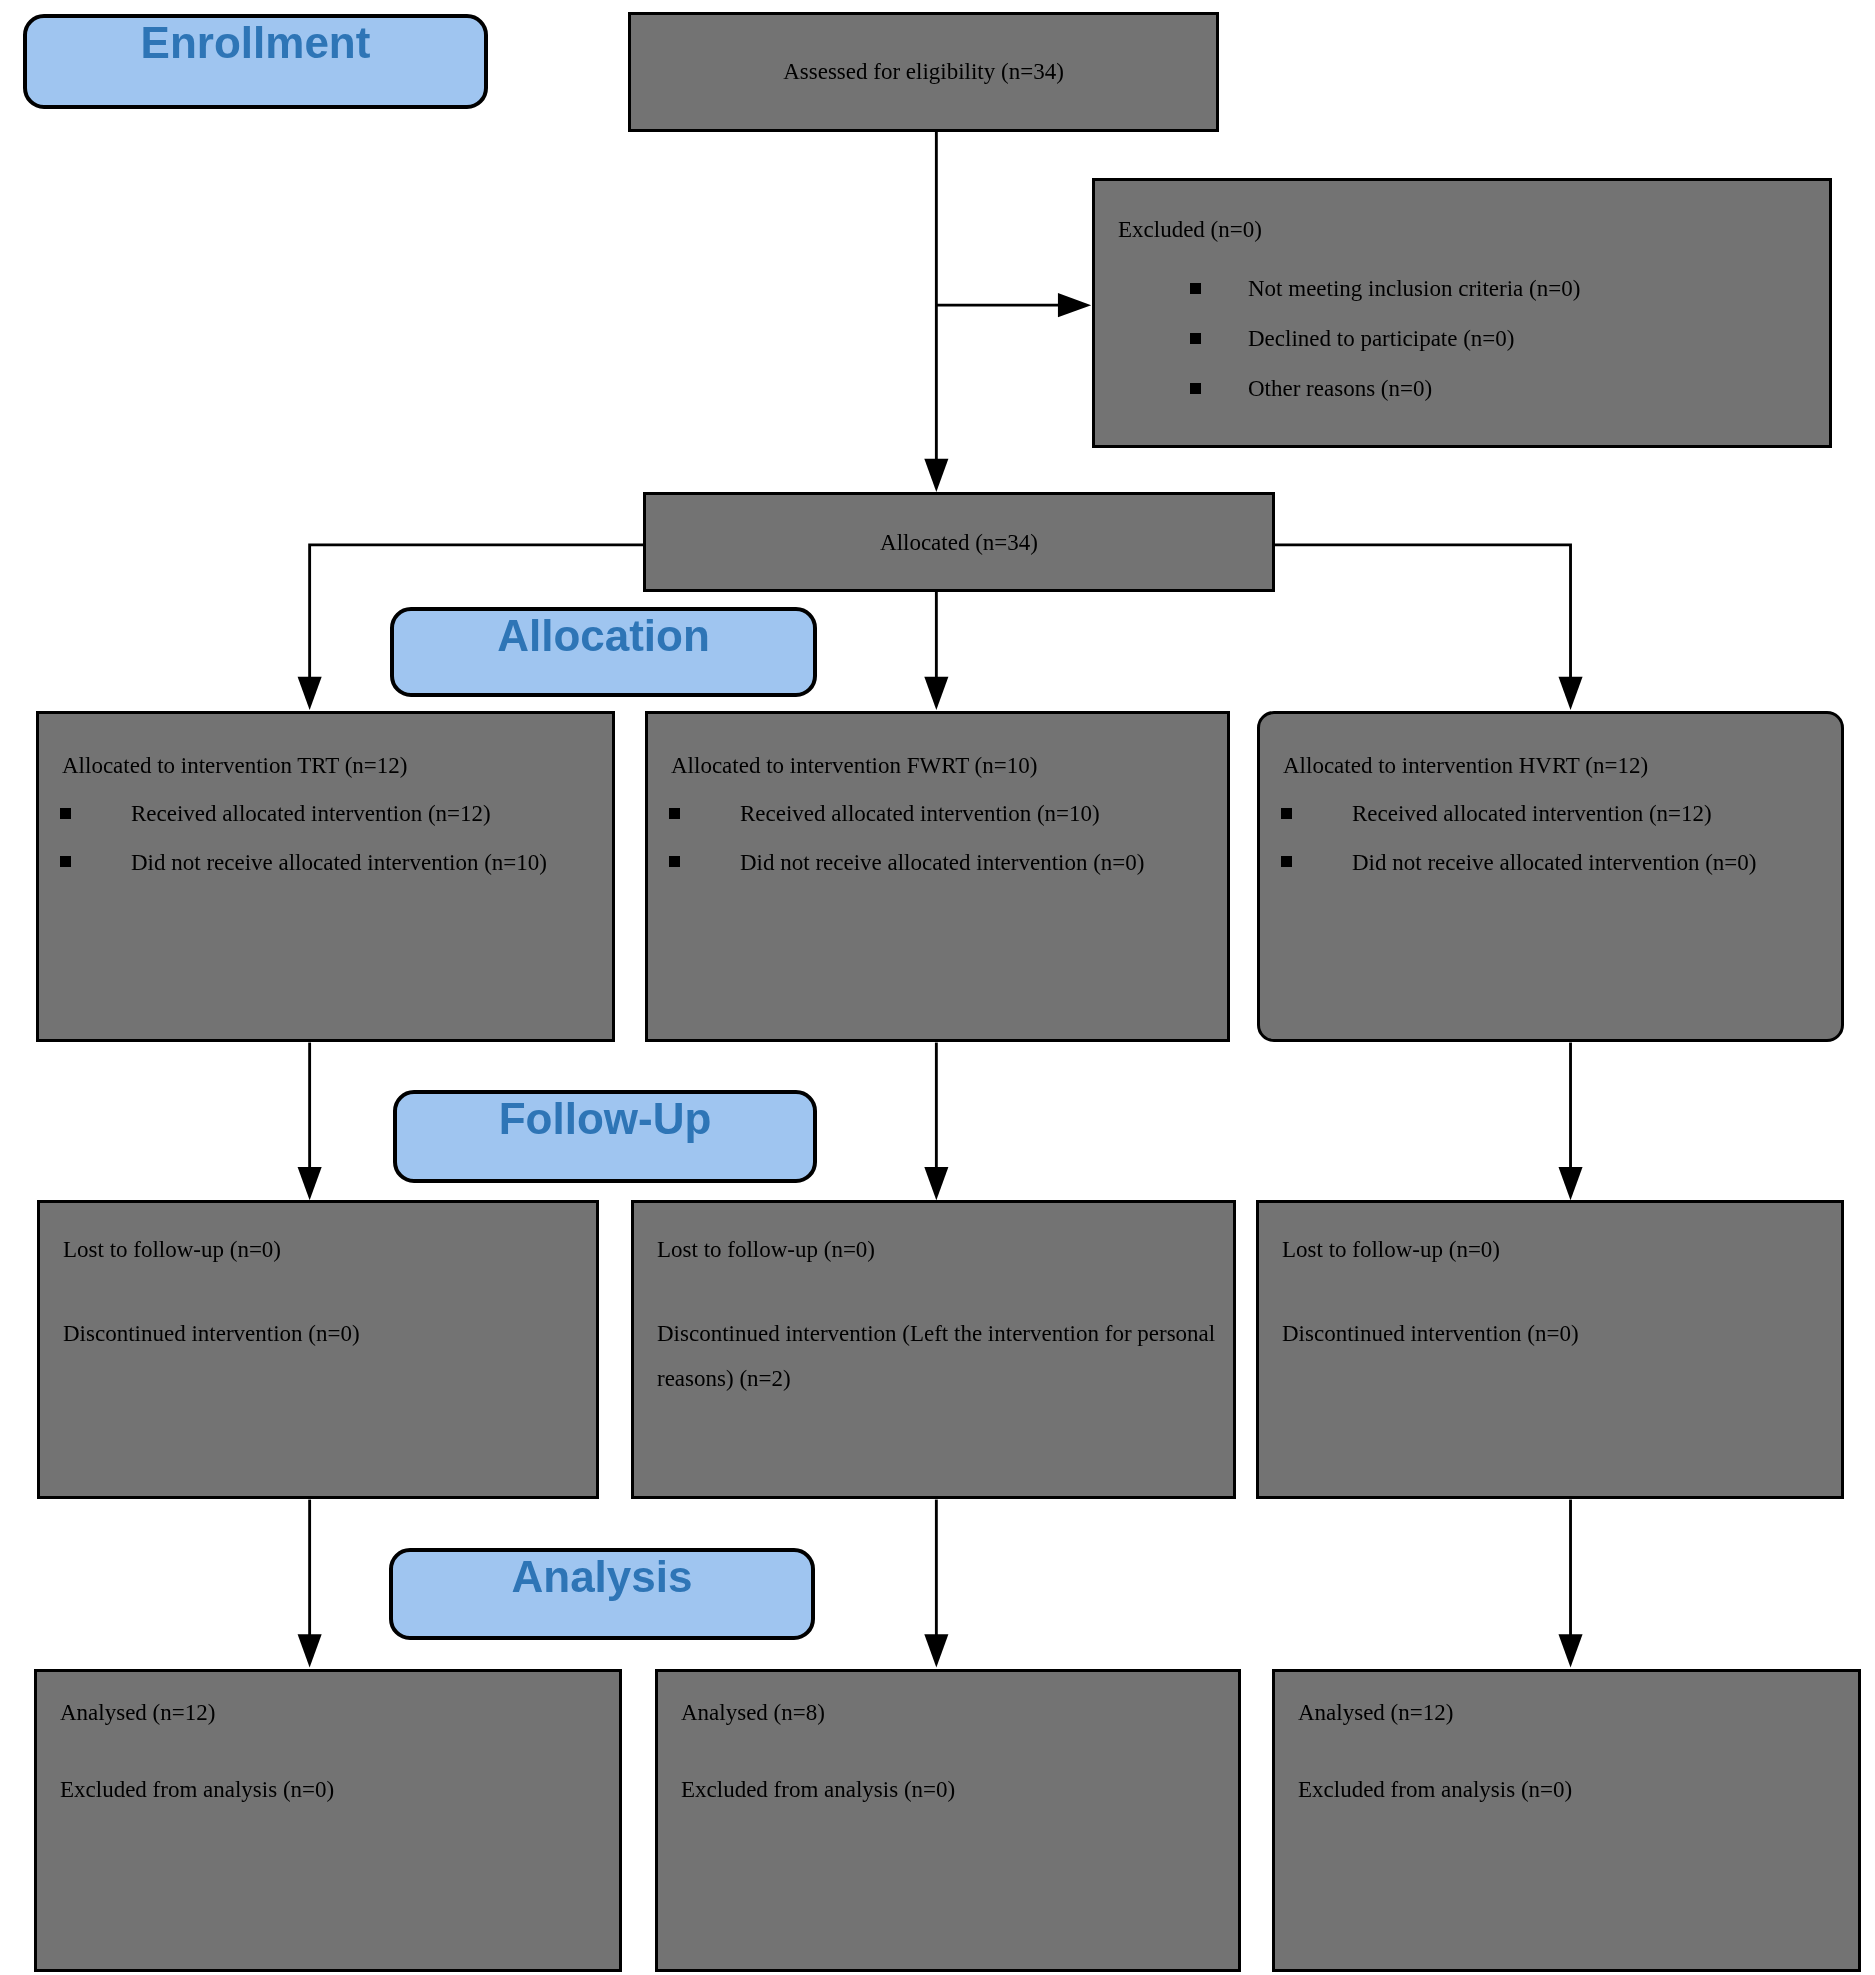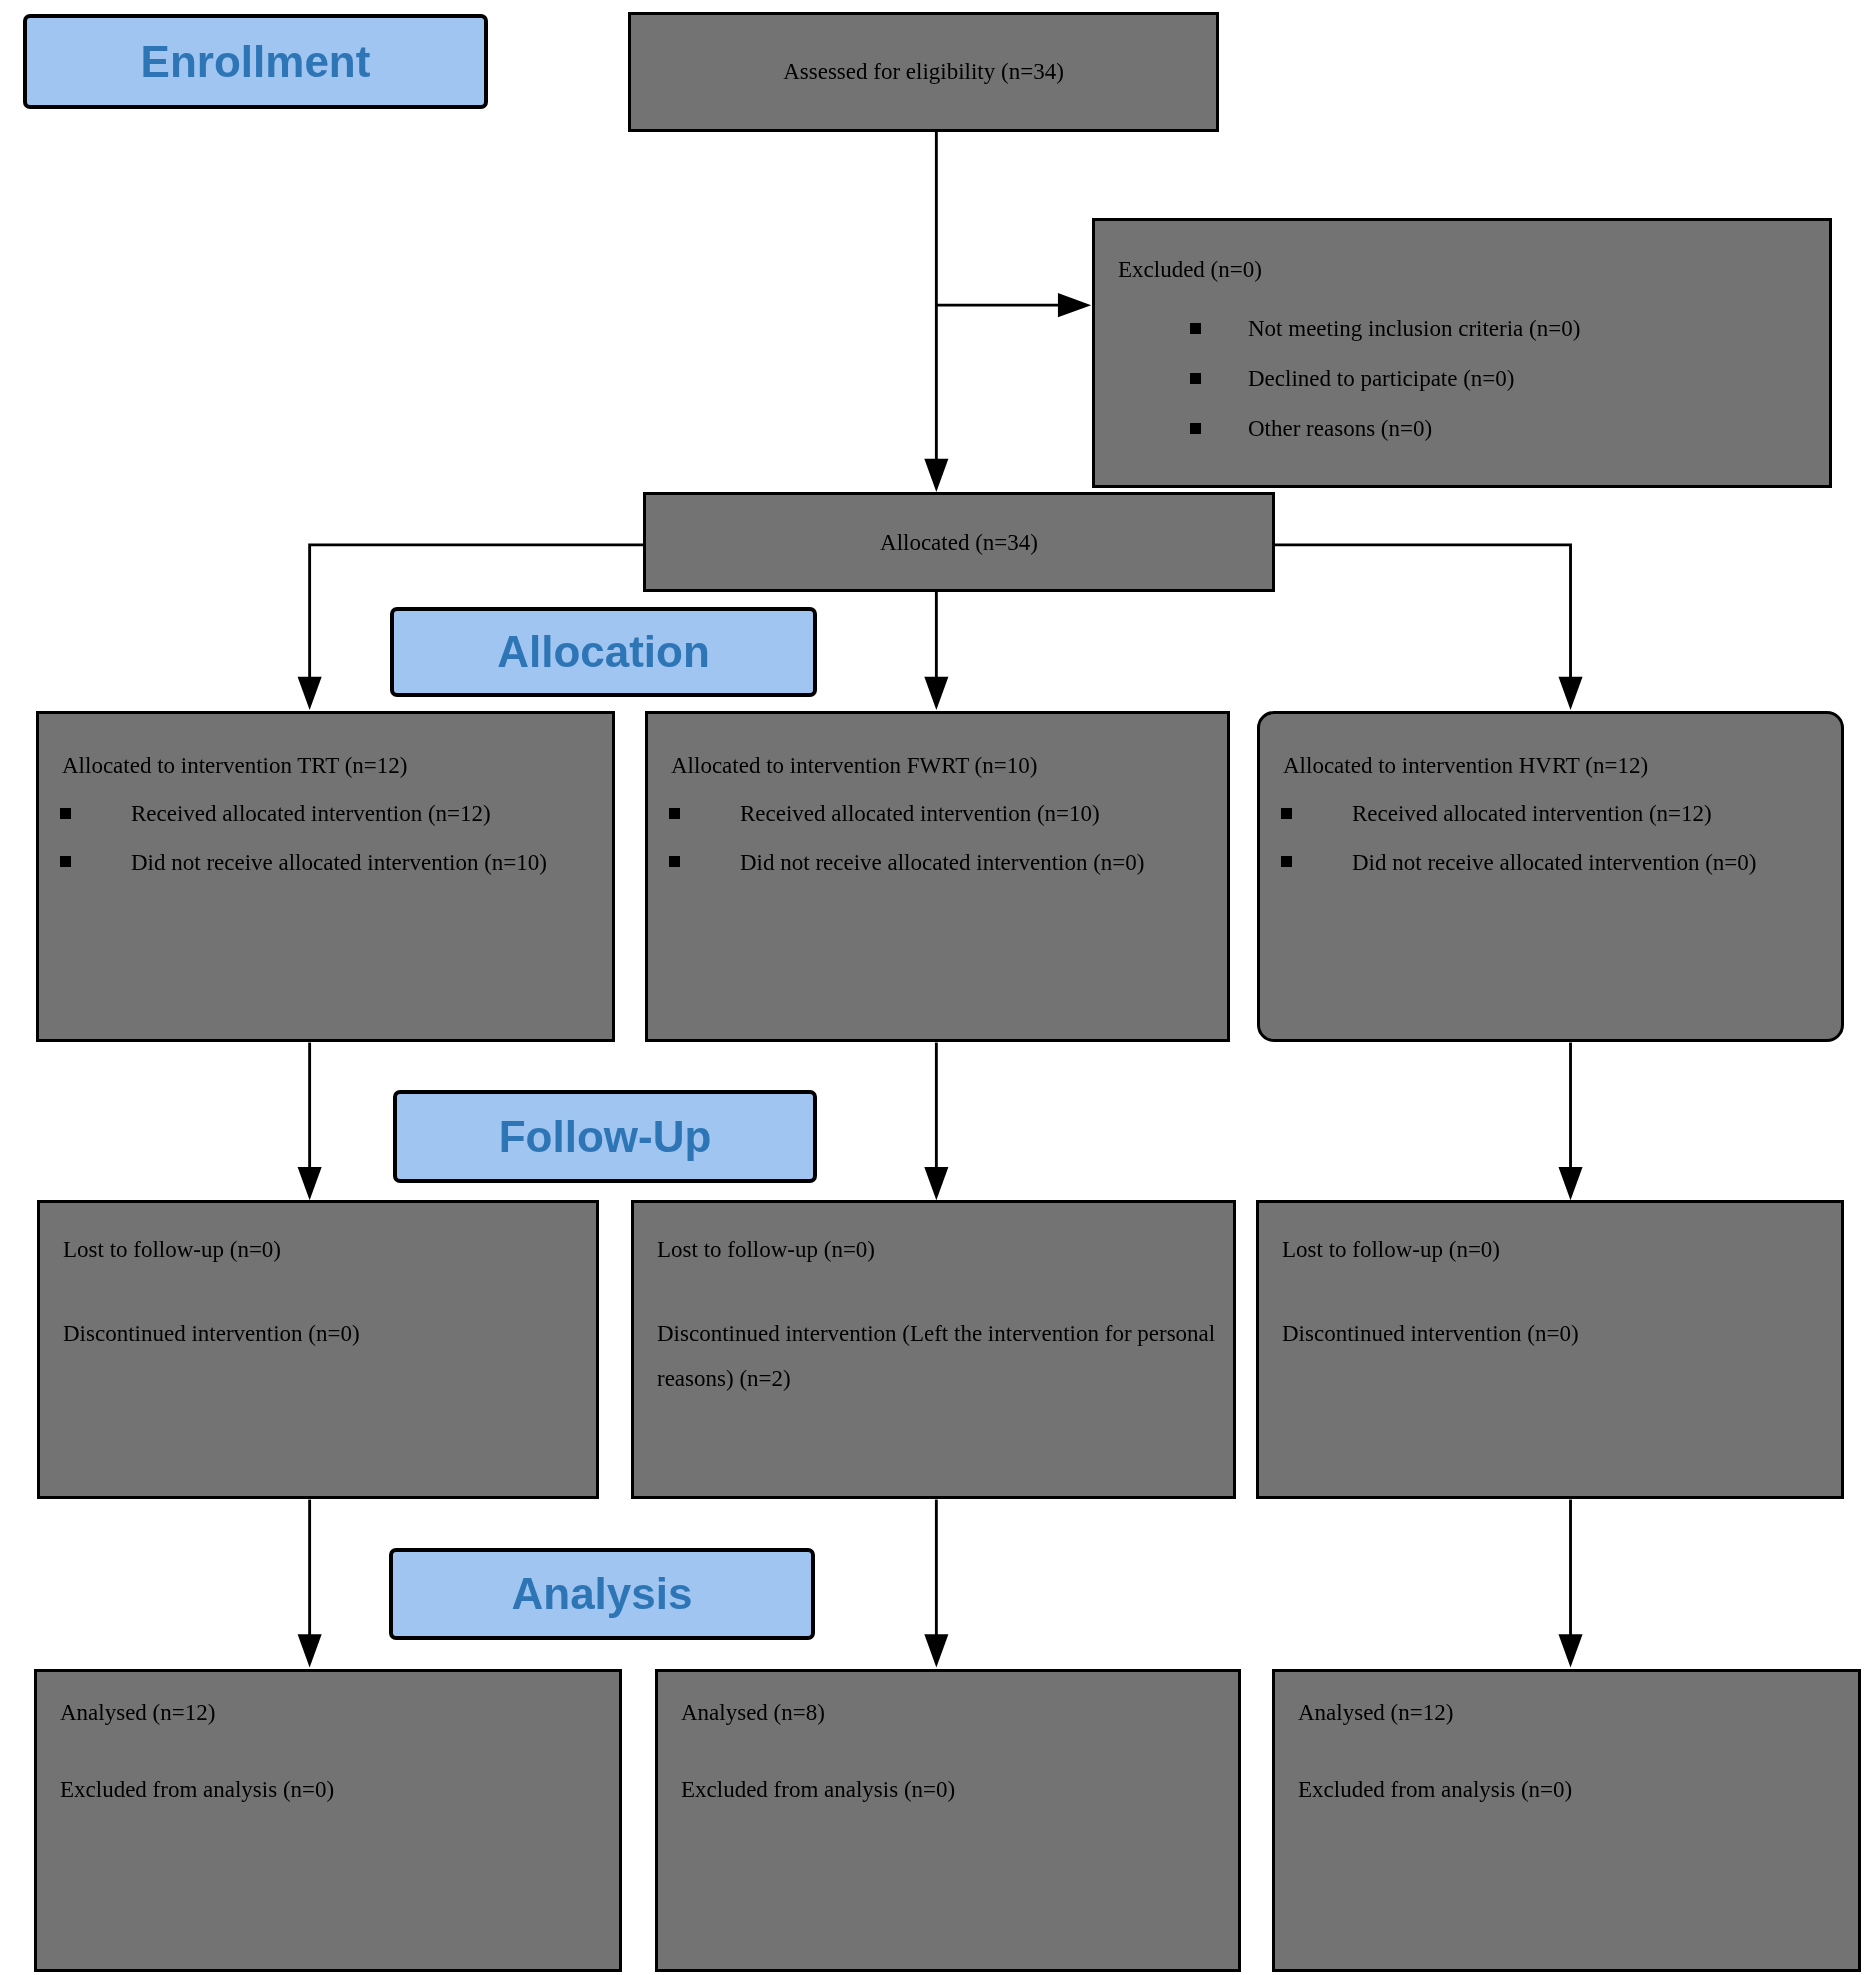--- a/index.html
+++ b/index.html
@@ -31,22 +31,22 @@
     z-index:1;
   }
   .center{
     display:flex;align-items:center;justify-content:center;text-align:center;
   }
   .stage-label{
     position:absolute;
     box-sizing:border-box;
     background:var(--label-fill);
     border:4px solid var(--box-border);
-    border-radius:7px;
-    display:flex;align-items:center;justify-content:center;
+    border-radius:21px;
+    display:flex;justify-content:center;
     font-family:"Liberation Sans", sans-serif;
     font-weight:bold;
     font-size:44px;
     color:var(--label-text);
     z-index:2;
   }
   .pad-arm{padding:29px 17px 0 23px;}
   .pad-exc{padding:26px 17px 0 23px;}
   .pad-fu{padding:24px 17px 0 23px;}
   .pad-an{padding:18.4px 17px 0 23px;}
@@ -122,21 +122,21 @@
     <span>Follow-Up</span>
   </div>
   <div class="stage-label" style="left:389px;top:1548px;width:426px;height:92px;">
     <span>Analysis</span>
   </div>
 
   <div class="box center" style="left:628px;top:11.5px;width:591px;height:120px;">
     <span>Assessed for eligibility (n=34)</span>
   </div>
 
-  <div class="box pad-exc" style="left:1092px;top:178px;width:740px;height:270px;margin-top:40px;">
+  <div class="box pad-exc" style="left:1092px;top:178px;width:740px;height:270px;">
     <p class="t">Excluded (n=0)</p>
     <div class="exc-list">
       <div class="li">
         <span class="bq"></span>
         <span>Not meeting inclusion criteria (n=0)</span>
       </div>
       <div class="li">
         <span class="bq"></span>
         <span>Declined to participate (n=0)</span>
       </div>

